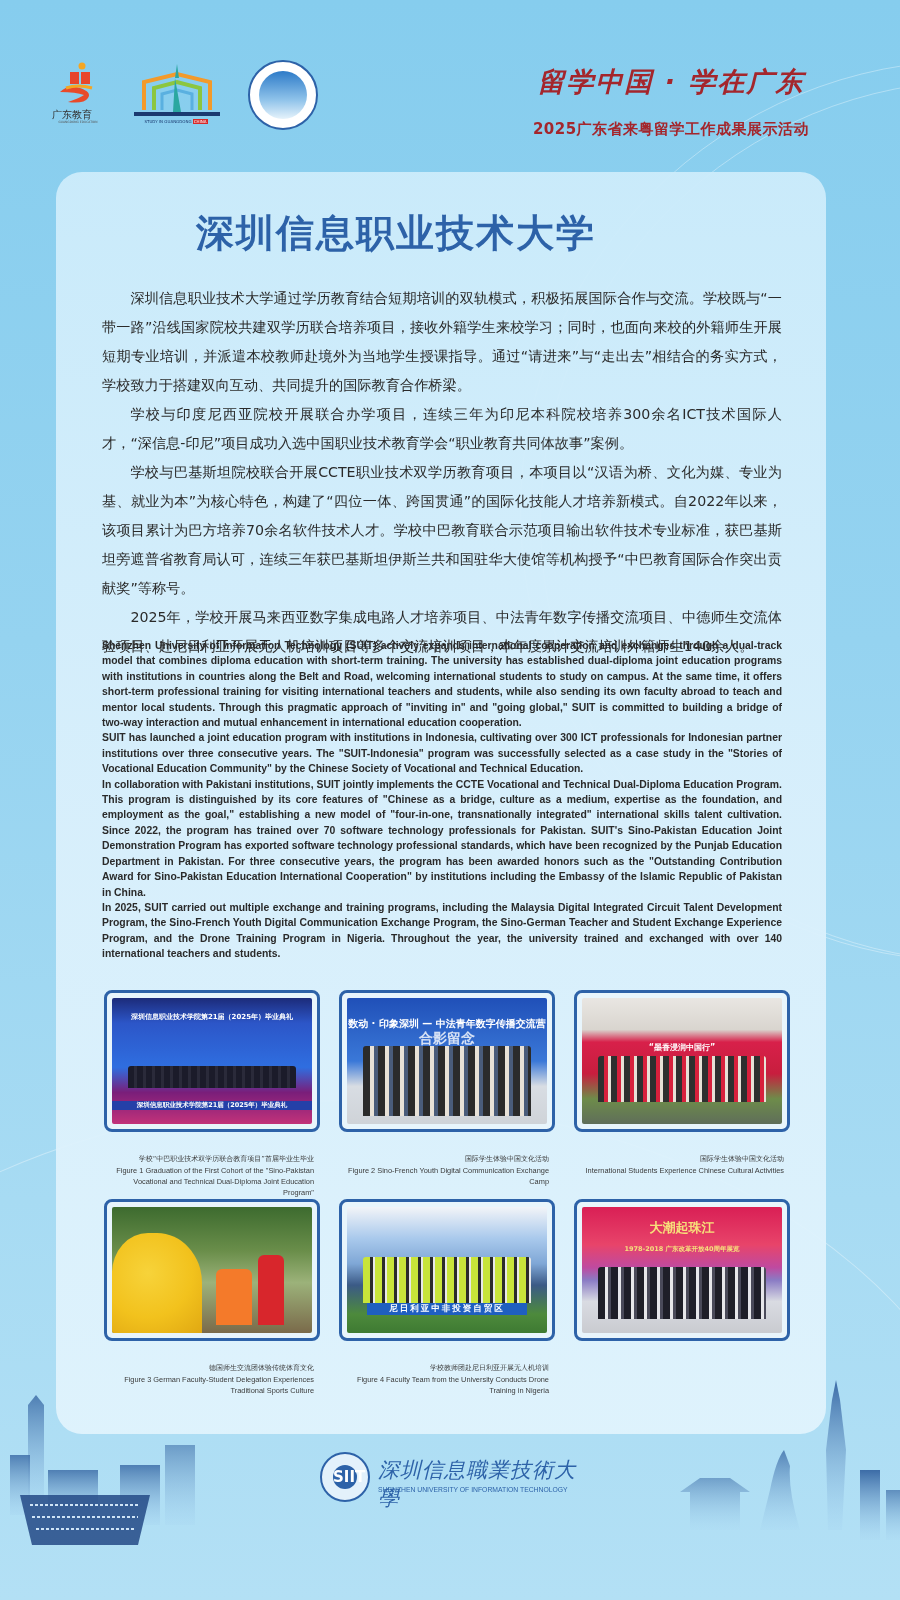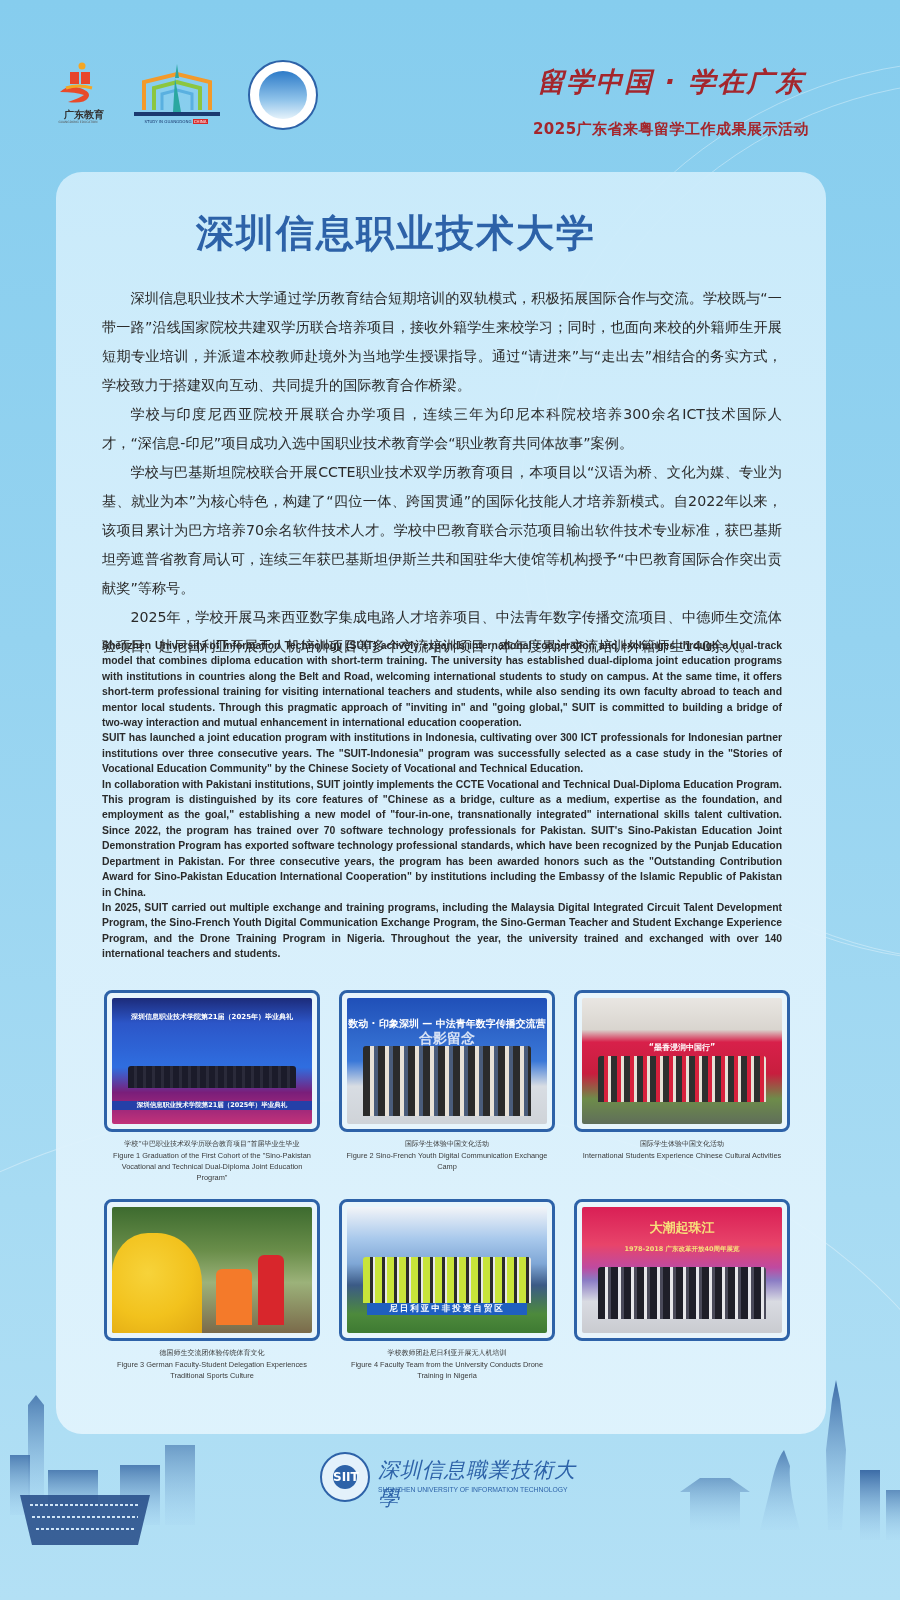--- a/index.html
+++ b/index.html
@@ -8,21 +8,21 @@
     font-family:"DejaVu Sans", sans-serif;
     background: linear-gradient(180deg, #86cdee 0%, #95d3f0 40%, #a7dbf3 75%, #b3e0f5 100%);
   }
   .bg-arc { position:absolute; border-radius:50%; border:1px solid rgba(255,255,255,0.35); pointer-events:none; }
 
   
   .header { position:absolute; left:0; top:0; width:900px; height:170px; }
   .logo { position:absolute; }
   .logo-gd { left:52px; top:62px; width:52px; height:66px; }
   .logo-gd .mark { position:absolute; left:6px; top:0; width:40px; height:44px; }
-  .logo-gd .txt { position:absolute; left:0; top:46px; width:52px; text-align:right; font-size:10px; color:#333; font-weight:bold; }
+  .logo-gd .txt { position:absolute; left:0; top:46px; width:52px; text-align:left; font-size:10px; color:#333; font-weight:normal; }
   .logo-gd .sub { position:absolute; left:0; top:58px; width:52px; text-align:center; font-size:3px; color:#555; }
   .logo-study { left:132px; top:64px; width:90px; height:64px; }
   .logo-study .sub { position:absolute; left:0; top:55px; width:88px; text-align:center; font-size:4px; color:#1a3a70; }
   .logo-scut { left:248px; top:60px; width:70px; height:70px; border-radius:50%; background:#fff; border:2px solid #2d62a8; box-sizing:border-box; }
   .logo-scut .inner { position:absolute; left:9px; top:9px; width:48px; height:48px; border-radius:50%; background:linear-gradient(180deg,#2d7bc8 0%,#8fc3ea 60%,#e6f3fb 100%); }
 
   .slogan { position:absolute; right:74px; top:64px; text-align:center; width:310px; color:#a4262c; }
   .slogan .l1 { font-size:27px; font-weight:bold; font-style:italic; letter-spacing:2px; }
   .slogan .l2 { font-size:15px; font-weight:bold; margin-top:20px; letter-spacing:0.5px; }
 
@@ -41,39 +41,39 @@
   .en-body p { margin:0; }
 
   
   .photo-grid { position:absolute; left:46px; top:818px; width:690px; }
   .photo-card { position:absolute; width:216px; }
   .photo-frame {
     width:216px; height:142px; box-sizing:border-box; border:3px solid #2d62a8; border-radius:8px;
     background:#e8f5fc; padding:5px;
   }
   .photo { width:100%; height:100%; border-radius:2px; position:relative; overflow:hidden; }
-  .caption { text-align:center; font-family:"Liberation Sans", sans-serif; font-size:7.4px; line-height:11px; color:#3a3a3a; margin-top:7px; padding:0 6px; }
+  .caption { text-align:right; font-family:"Liberation Sans", sans-serif; font-size:7.4px; line-height:11px; color:#3a3a3a; margin-top:22px; padding:0 6px; }
   .caption .cn { font-family:"DejaVu Sans", sans-serif; font-size:7px; }
 
   
   .p1 { background:linear-gradient(180deg,#1c2b7a 0%,#2c56c8 20%,#2f6ee0 55%,#7a1e7a 75%,#c2327a 100%); }
   .p2 { background:linear-gradient(180deg,#2050b8 0%,#3a78d8 50%,#d8dde3 70%,#cfd3d8 100%); }
   .p3 { background:linear-gradient(180deg,#e9e6e2 0%,#d9d5cf 25%,#d8204a 35%,#c81e3e 60%,#6e8c4a 80%,#5f6e5a 100%); }
   .p4 { background:linear-gradient(180deg,#3d6b2f 0%,#6a8e4a 35%,#9cb27a 60%,#7a6a4a 100%); }
   .p5 { background:linear-gradient(180deg,#f2f4f8 0%,#a9c9ec 25%,#7fa7d6 45%,#3b5a86 62%,#4d8a3c 85%,#3e7a32 100%); }
   .p6 { background:linear-gradient(180deg,#d91f55 0%,#e8446a 30%,#bf4aa0 48%,#8a7bc4 58%,#d9dbe2 75%,#c9cbd0 100%); }
   .overlay-text { position:absolute; left:0; width:100%; text-align:center; color:#fff; font-weight:bold; }
   .people { position:absolute; left:8%; width:84%; border-radius:3px 3px 0 0; }
 
   
   .skyline-left { position:absolute; left:0; top:1395px; width:200px; height:160px; }
   .skyline-right { position:absolute; right:0; top:1380px; width:240px; height:180px; }
   .footer-logo { position:absolute; left:320px; top:1452px; width:270px; height:56px; }
   .footer-logo .seal { position:absolute; left:0; top:0; width:50px; height:50px; border-radius:50%; border:2px solid #2d62a8; box-sizing:border-box; background:#e3f1fb; }
-  .footer-logo .seal .core { position:absolute; left:11px; top:11px; width:24px; height:24px; border-radius:50%; background:#2d62a8; color:#fff; font-size:12px; text-align:center; line-height:24px; font-weight:bold; }
+  .footer-logo .seal .core { position:absolute; left:11px; top:11px; width:24px; height:24px; border-radius:50%; background:#2d62a8; color:#fff; font-size:15px; text-align:center; line-height:24px; font-weight:bold; }
   .footer-logo .name { position:absolute; left:58px; top:4px; font-family:"DejaVu Serif", serif; font-size:21px; color:#2d62a8; letter-spacing:1px; font-style:italic; }
   .footer-logo .ename { position:absolute; left:58px; top:34px; font-family:"Liberation Sans", sans-serif; font-size:6.8px; color:#2d62a8; }
 </style>
 </head>
 <body>
 
 <div class="bg-arc" style="left:520px;top:60px;width:900px;height:900px;"></div>
 <div class="bg-arc" style="left:540px;top:80px;width:880px;height:880px;"></div>
 <div class="bg-arc" style="left:-300px;top:1100px;width:1300px;height:900px;"></div>
 

